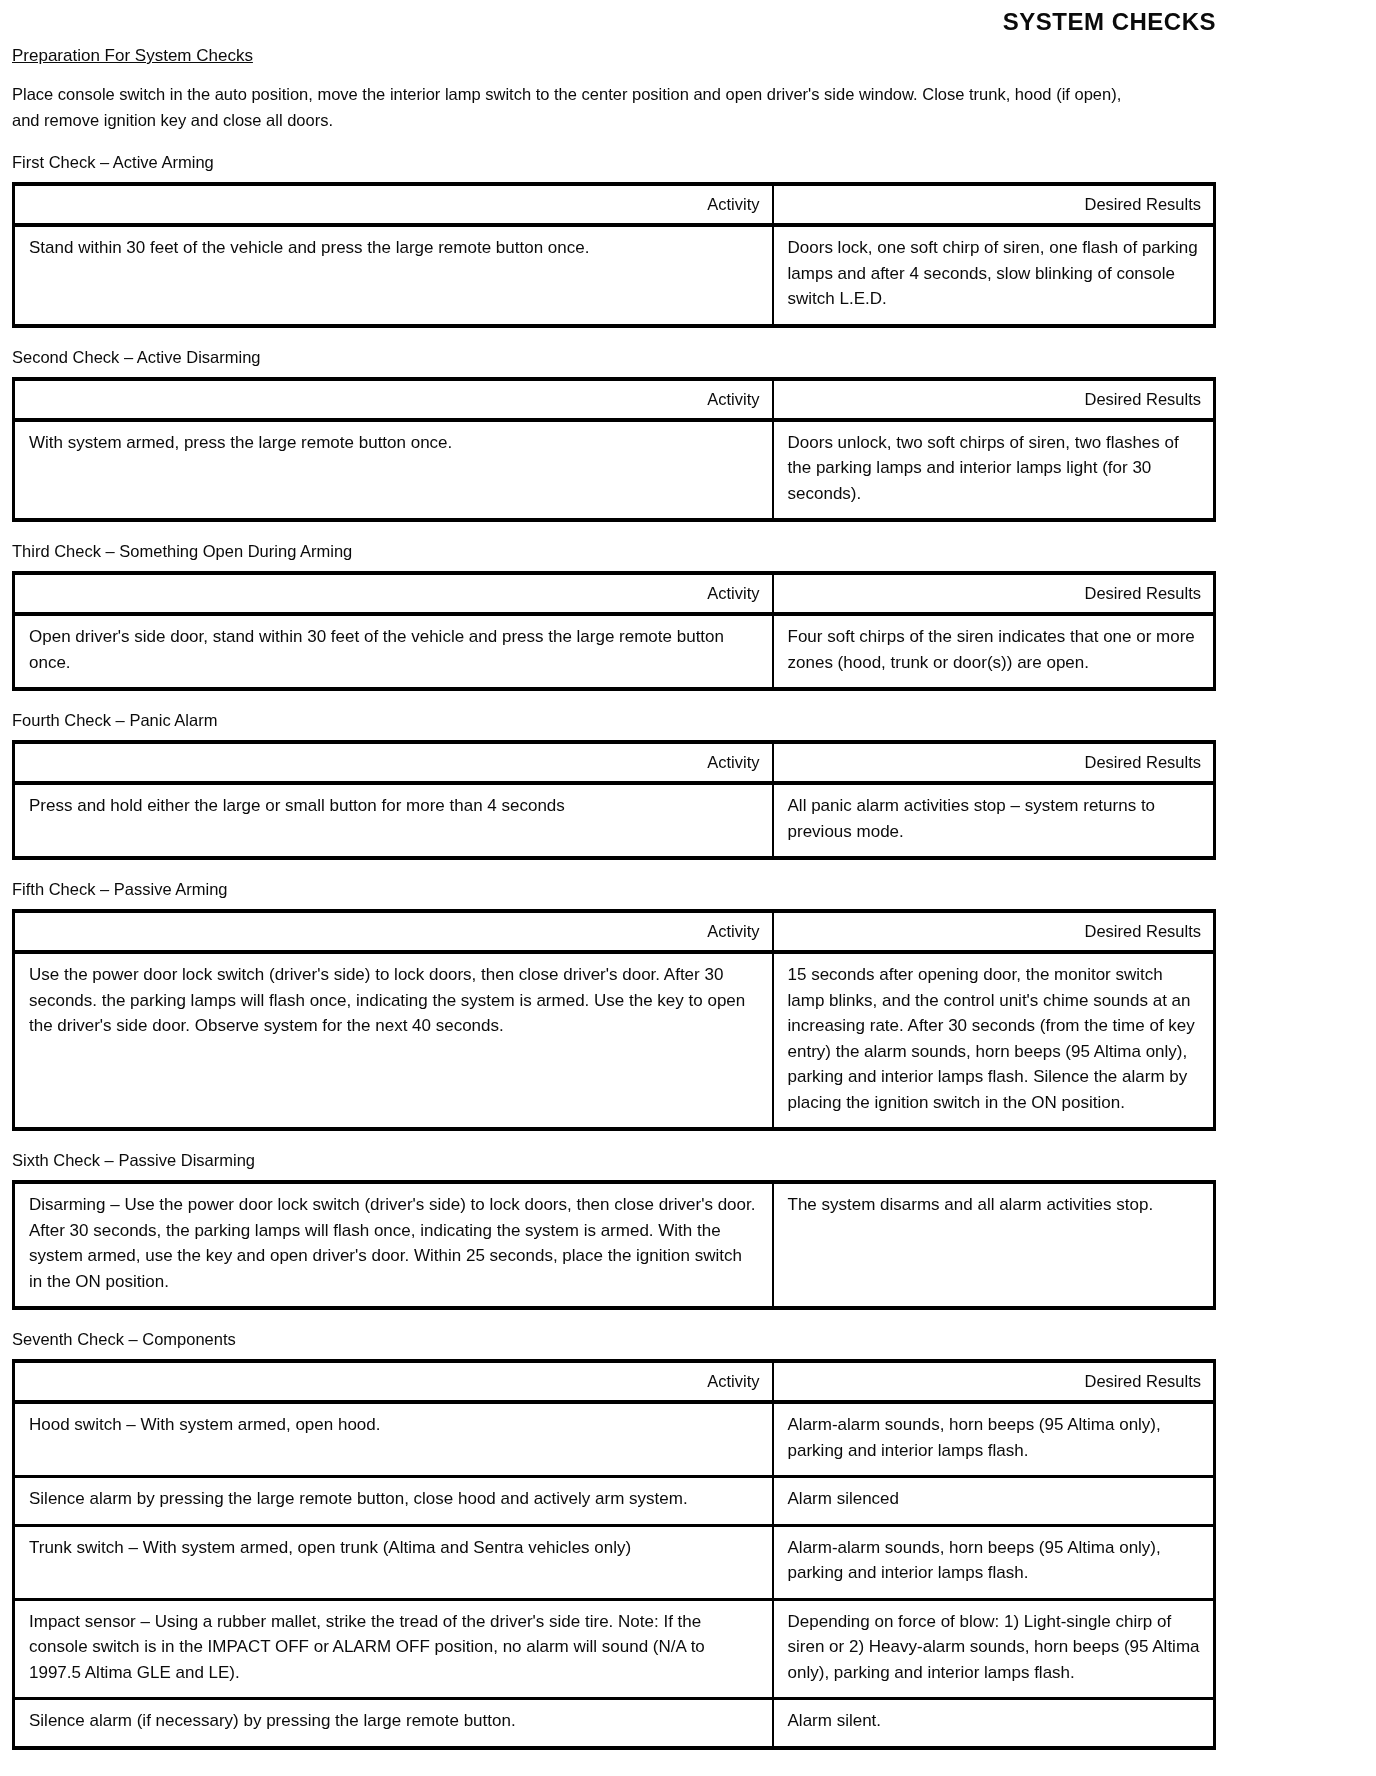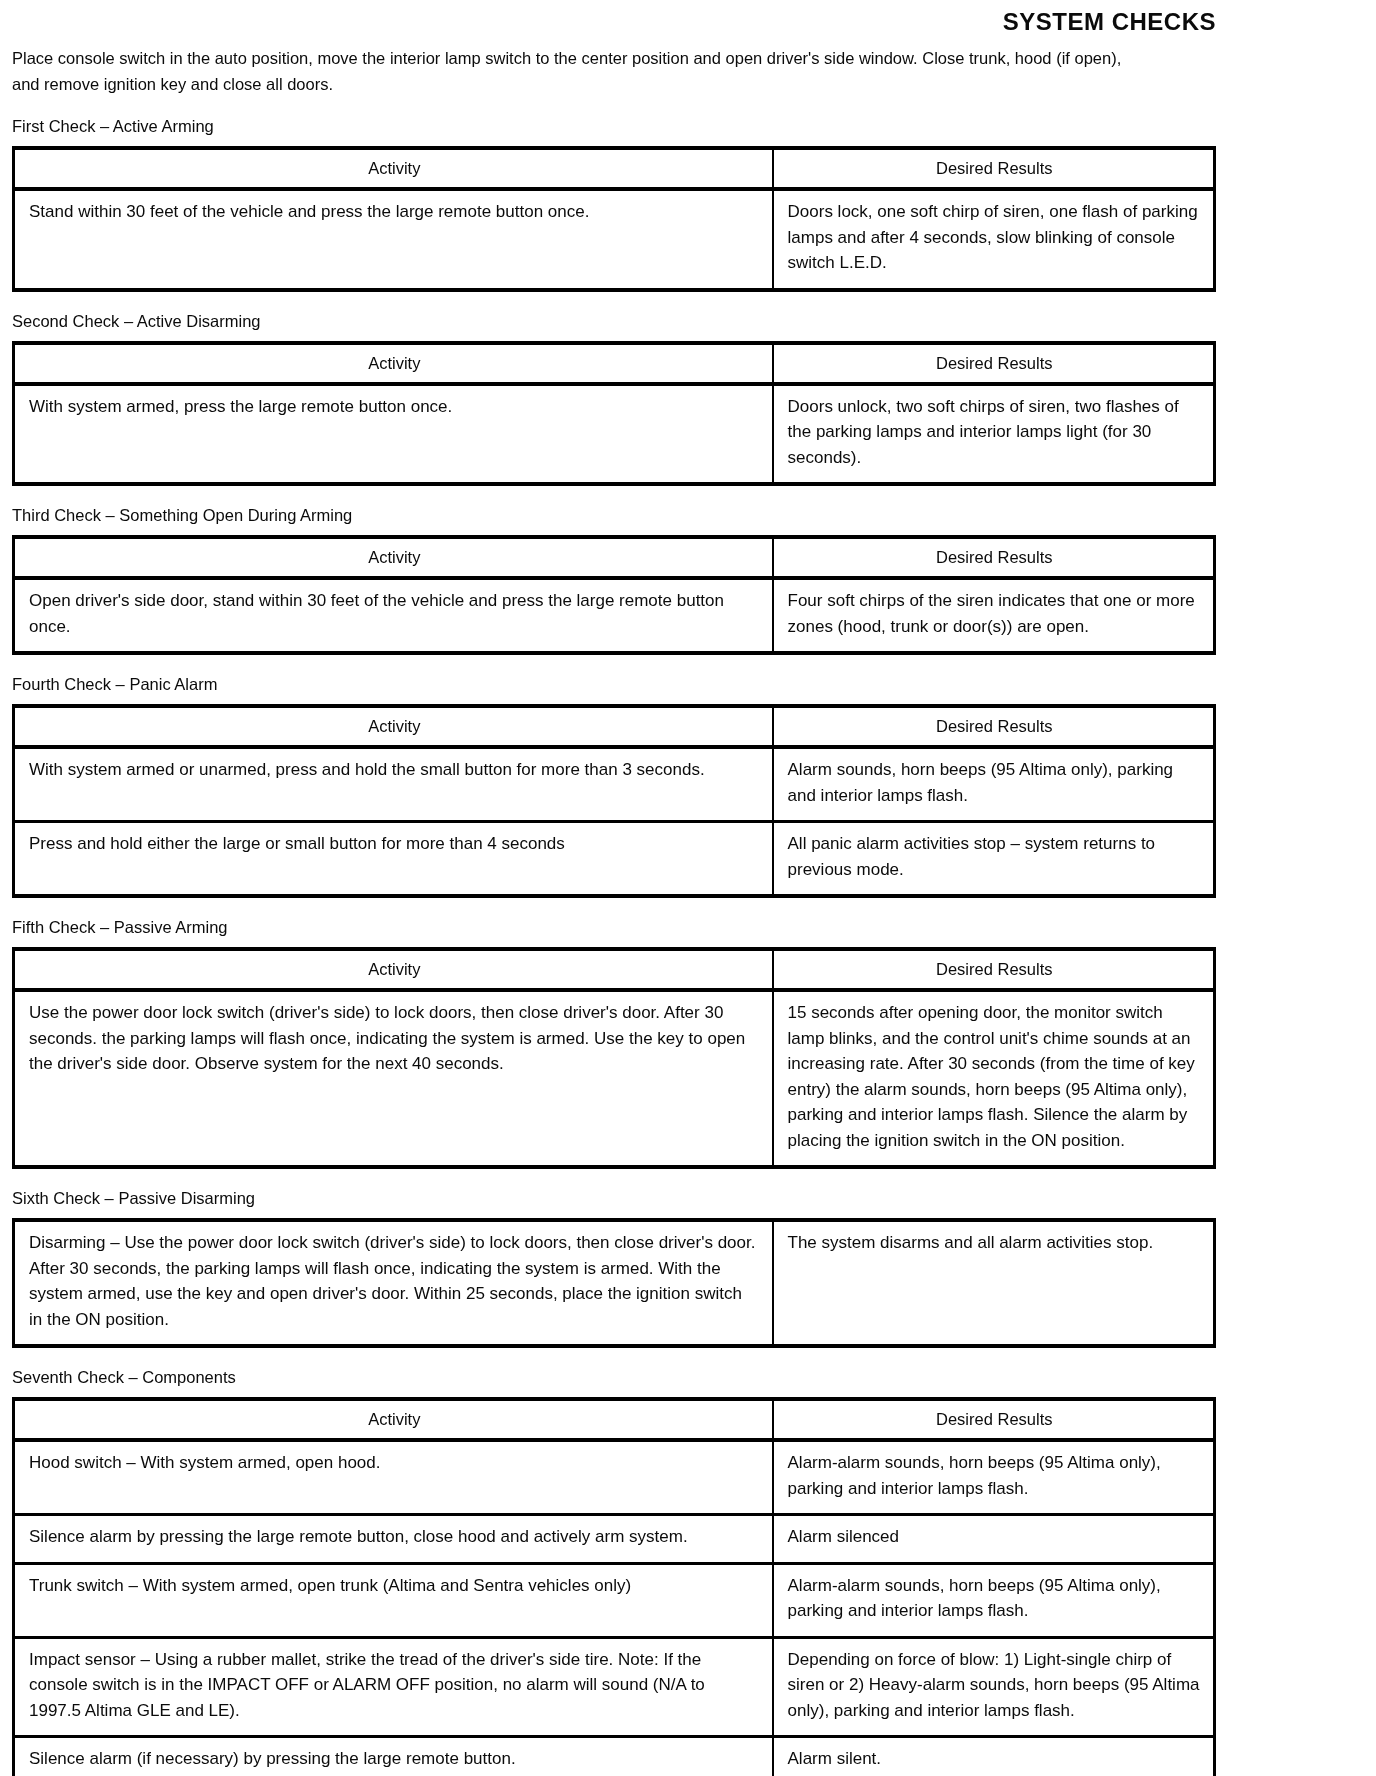--- a/index.html
+++ b/index.html
@@ -48,21 +48,21 @@
     table-layout: fixed;
     border: 3px solid #000;
     border-top-width: 4px;
     border-bottom-width: 4px;
   }
   col.col-activity { width: 63.2%; }
   col.col-results  { width: 36.8%; }
   table.check-table th {
     font-size: 16.5px;
     font-weight: normal;
-    text-align: center;
+    text-align: right;
     padding: 9px 12px 9px 14px;
     border-bottom: 4px solid #000;
     vertical-align: top;
   }
   table.check-table td {
     font-size: 17px;
     line-height: 1.5;
     text-align: left;
     padding: 8px 12px 12px 14px;
     vertical-align: top;
@@ -75,20 +75,21 @@
     border-left: 2px solid #000;
   }
 </style>
 </head>
 <body>
 
 <div class="page">
 
   <h1 class="doc-title">SYSTEM CHECKS</h1>
 
+  <div class="prep-heading">Preparation For System Checks</div>
 
   <p class="prep-text">Place console switch in the auto position, move the interior lamp switch to the center position and open driver's side window. Close trunk, hood (if open), and remove ignition key and close all doors.</p>
 
   <section>
     <div class="sec-heading">First Check – Active Arming</div>
     <table class="check-table">
       <colgroup>
           <col class="col-activity">
           <col class="col-results">
         </colgroup>
@@ -159,24 +160,20 @@
           <col class="col-results">
         </colgroup>
       <thead>
         <tr>
           <th>Activity</th>
           <th>Desired Results</th>
         </tr>
       </thead>
       <tbody>
         <tr>
-          <td>With system armed or unarmed, press and hold the small button for more than 3 seconds.</td>
-          <td>Alarm sounds, horn beeps (95 Altima only), parking and interior lamps flash.</td>
-        </tr>
-        <tr>
           <td>Press and hold either the large or small button for more than 4 seconds</td>
           <td>All panic alarm activities stop – system returns to previous mode.</td>
         </tr>
       </tbody>
     </table>
   </section>
 
   <section>
     <div class="sec-heading">Fifth Check – Passive Arming</div>
     <table class="check-table">

